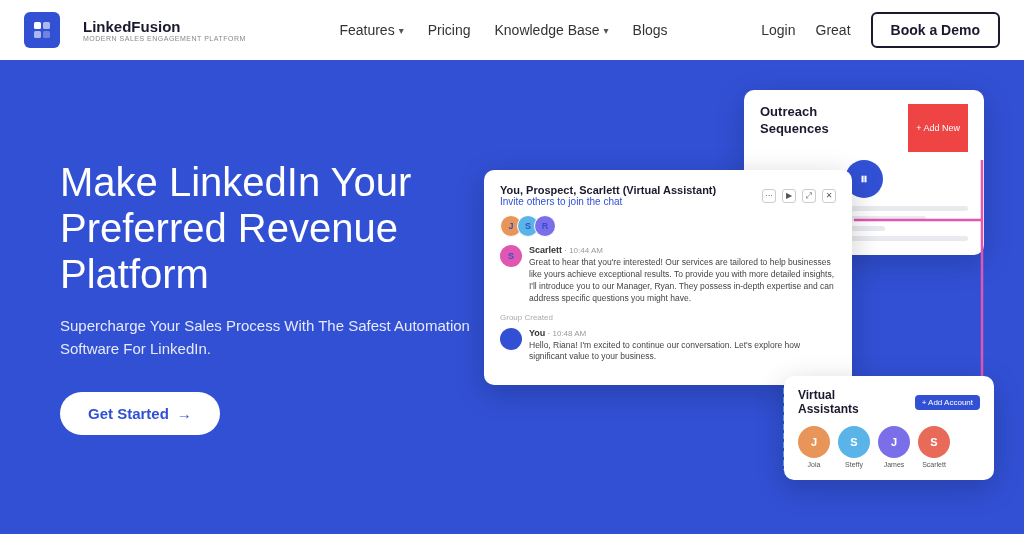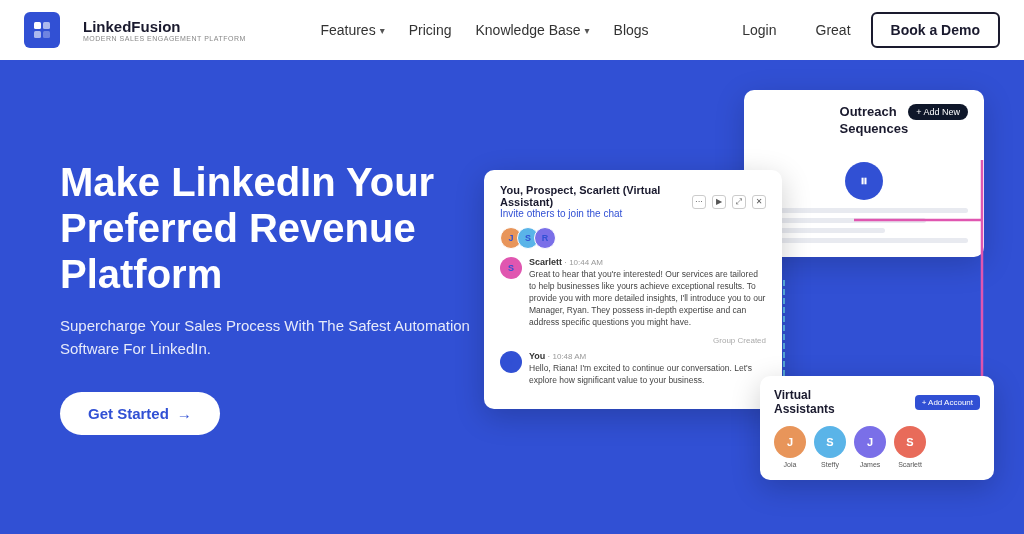--- a/index.html
+++ b/index.html
@@ -67,21 +67,20 @@
     }
     .nav-right {
       display: flex;
       align-items: center;
       gap: 20px;
     }
     .nav-right-link {
       font-size: 14px;
       color: #333;
       cursor: pointer;
-      margin-left: 19px;
     }
     .book-demo-btn {
       background: #fff;
       color: #1a1a2e;
       border: 2px solid #1a1a2e;
       border-radius: 6px;
       padding: 8px 18px;
       font-size: 14px;
       font-weight: 600;
       cursor: pointer;
@@ -96,21 +95,21 @@
       padding: 0 60px;
       position: relative;
       overflow: hidden;
     }
     .hero-left {
       max-width: 420px;
       z-index: 2;
     }
     .hero-title {
       font-size: 40px;
-      font-weight: 700;
+      font-weight: 400;
       color: #fff;
       line-height: 1.15;
       margin-bottom: 18px;
     }
     .hero-subtitle {
       font-size: 15px;
       color: rgba(255,255,255,0.88);
       line-height: 1.5;
       margin-bottom: 32px;
     }
@@ -143,36 +142,36 @@
       top: 10px;
       right: 20px;
       width: 240px;
       background: #fff;
       border-radius: 10px;
       padding: 14px 16px;
       box-shadow: 0 8px 30px rgba(0,0,0,0.18);
     }
     .outreach-header {
       display: flex;
-      justify-content: flex-end;
+      justify-content: space-between;
       align-items: flex-start;
-      margin-bottom: 24px;
+      margin-bottom: 8px;
     }
     .outreach-title {
       font-size: 13px;
       font-weight: 700;
       color: #1a1a2e;
       line-height: 1.3;
     }
     .add-new-btn {
-      background: #0f172a;
+      background: #ef4444;
       color: #fff;
       border: none;
-      border-radius: 8px;
-      padding: 3px 8px;
+      border-radius: 0;
+      padding: 19px 8px;
       font-size: 9px;
       cursor: pointer;
       white-space: nowrap;
     }
     .pause-btn {
       width: 38px;
       height: 38px;
       background: #3150d4;
       border-radius: 50%;
       display: flex;
@@ -196,21 +195,21 @@
     }
     .bar-line.short { width: 60%; }
     .bar-line.medium { width: 80%; }
     .bar-line.full { width: 100%; }
 
     
     .chat-card {
       position: absolute;
       top: 90px;
       left: 0;
-      width: 298px;
+      width: 368px;
       background: #fff;
       border-radius: 10px;
       padding: 14px 16px;
       box-shadow: 0 8px 30px rgba(0,0,0,0.2);
       z-index: 3;
     }
     .chat-header {
       display: flex;
       justify-content: space-between;
       align-items: center;
@@ -270,40 +269,40 @@
     .message-meta strong {
       color: #333;
       font-size: 9px;
     }
     .message-text {
       font-size: 8.5px;
       color: #444;
       line-height: 1.4;
     }
     .group-created {
-      text-align: right;
+      text-align: left;
       font-size: 8px;
       color: #aaa;
       margin: 6px 0;
     }
     .avatars-group {
       display: flex;
     }
     .avatars-group .avatar-sm {
       margin-left: -5px;
       border: 1.5px solid #fff;
     }
     .avatars-group .avatar-sm:first-child { margin-left: 0; }
 
     
     .va-card {
       position: absolute;
       bottom: 40px;
       right: 10px;
-      width: 234px;
+      width: 210px;
       background: #fff;
       border-radius: 10px;
       padding: 12px 14px;
       box-shadow: 0 8px 30px rgba(0,0,0,0.2);
       z-index: 4;
     }
     .va-header {
       display: flex;
       justify-content: space-between;
       align-items: center;

